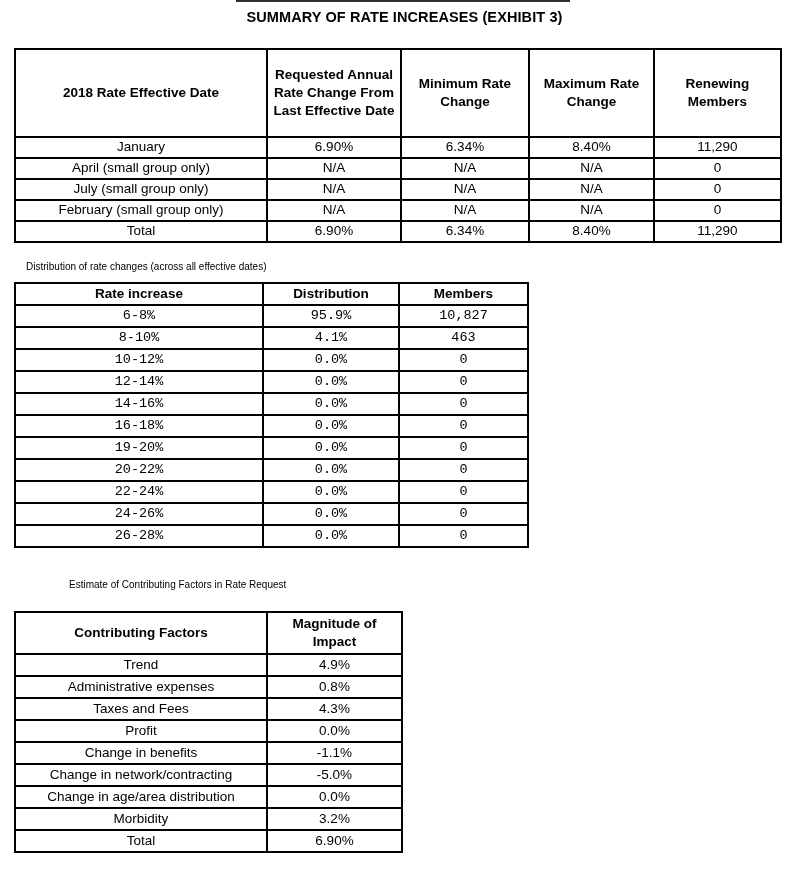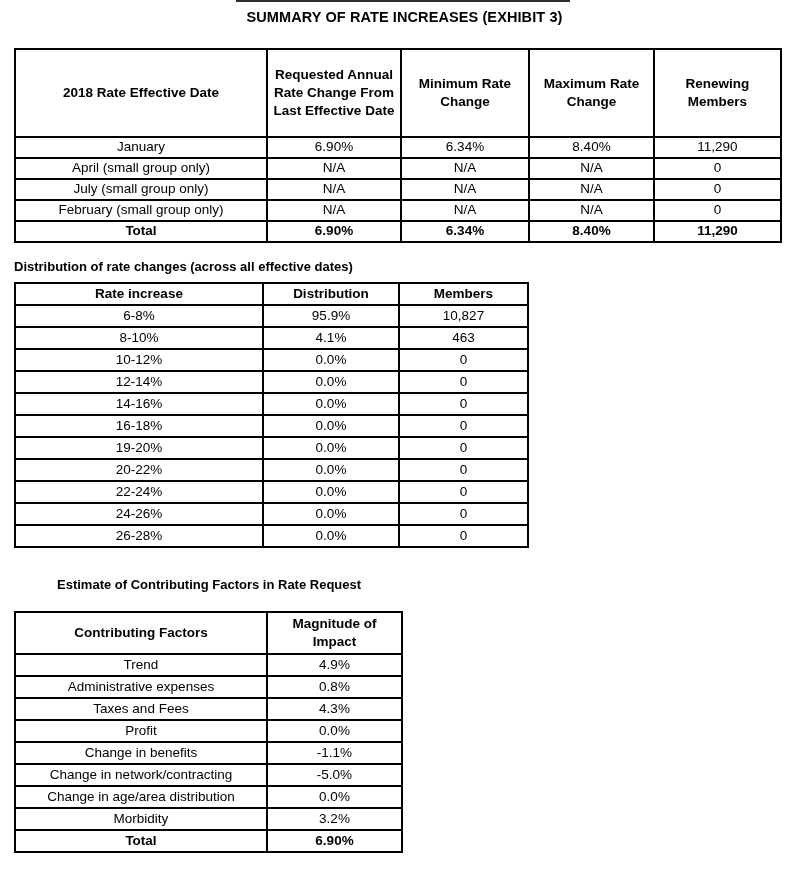--- a/index.html
+++ b/index.html
@@ -36,34 +36,34 @@
   table.t th, table.t td{
     border:2px solid #000000;
     text-align:center;
     vertical-align:middle;
     font-size:13.5px;
     padding:0 3px;
     overflow:hidden;
   }
   table.t th{font-weight:700;line-height:1.32;}
   table.t td{font-weight:400;line-height:1.25;}
-  tr.total-row td{font-weight:700;}
+  tr.total-row td{font-weight:400;}
   .t1{margin-top:22px;width:766px;}
   .t1 th{height:86px;}
   .t1 td{height:19px;}
   .t2{margin-top:7px;width:513px;}
   .t2 th{height:20px;}
-  .t2 td{height:20px;}
+  .t2 td{height:20px;font-family:Liberation Mono, monospace;}
   .t3{margin-top:18px;width:387px;padding-left:40px;}
   .t3 th{height:40px;}
   .t3 td{height:20px;}
   .section-heading{
-    margin:16px 0 0 14px;
-    font-weight:700;
-    font-size:13px;
+    margin:16px 0 0 26px;
+    font-weight:400;
+    font-size:10px;
     line-height:16px;
   }
   .section-heading.factors{margin-top:29px;padding-left:43px;}
 </style>
 </head>
 <body>
 
 <div class="page">
 
   <div class="crop-line"></div>

